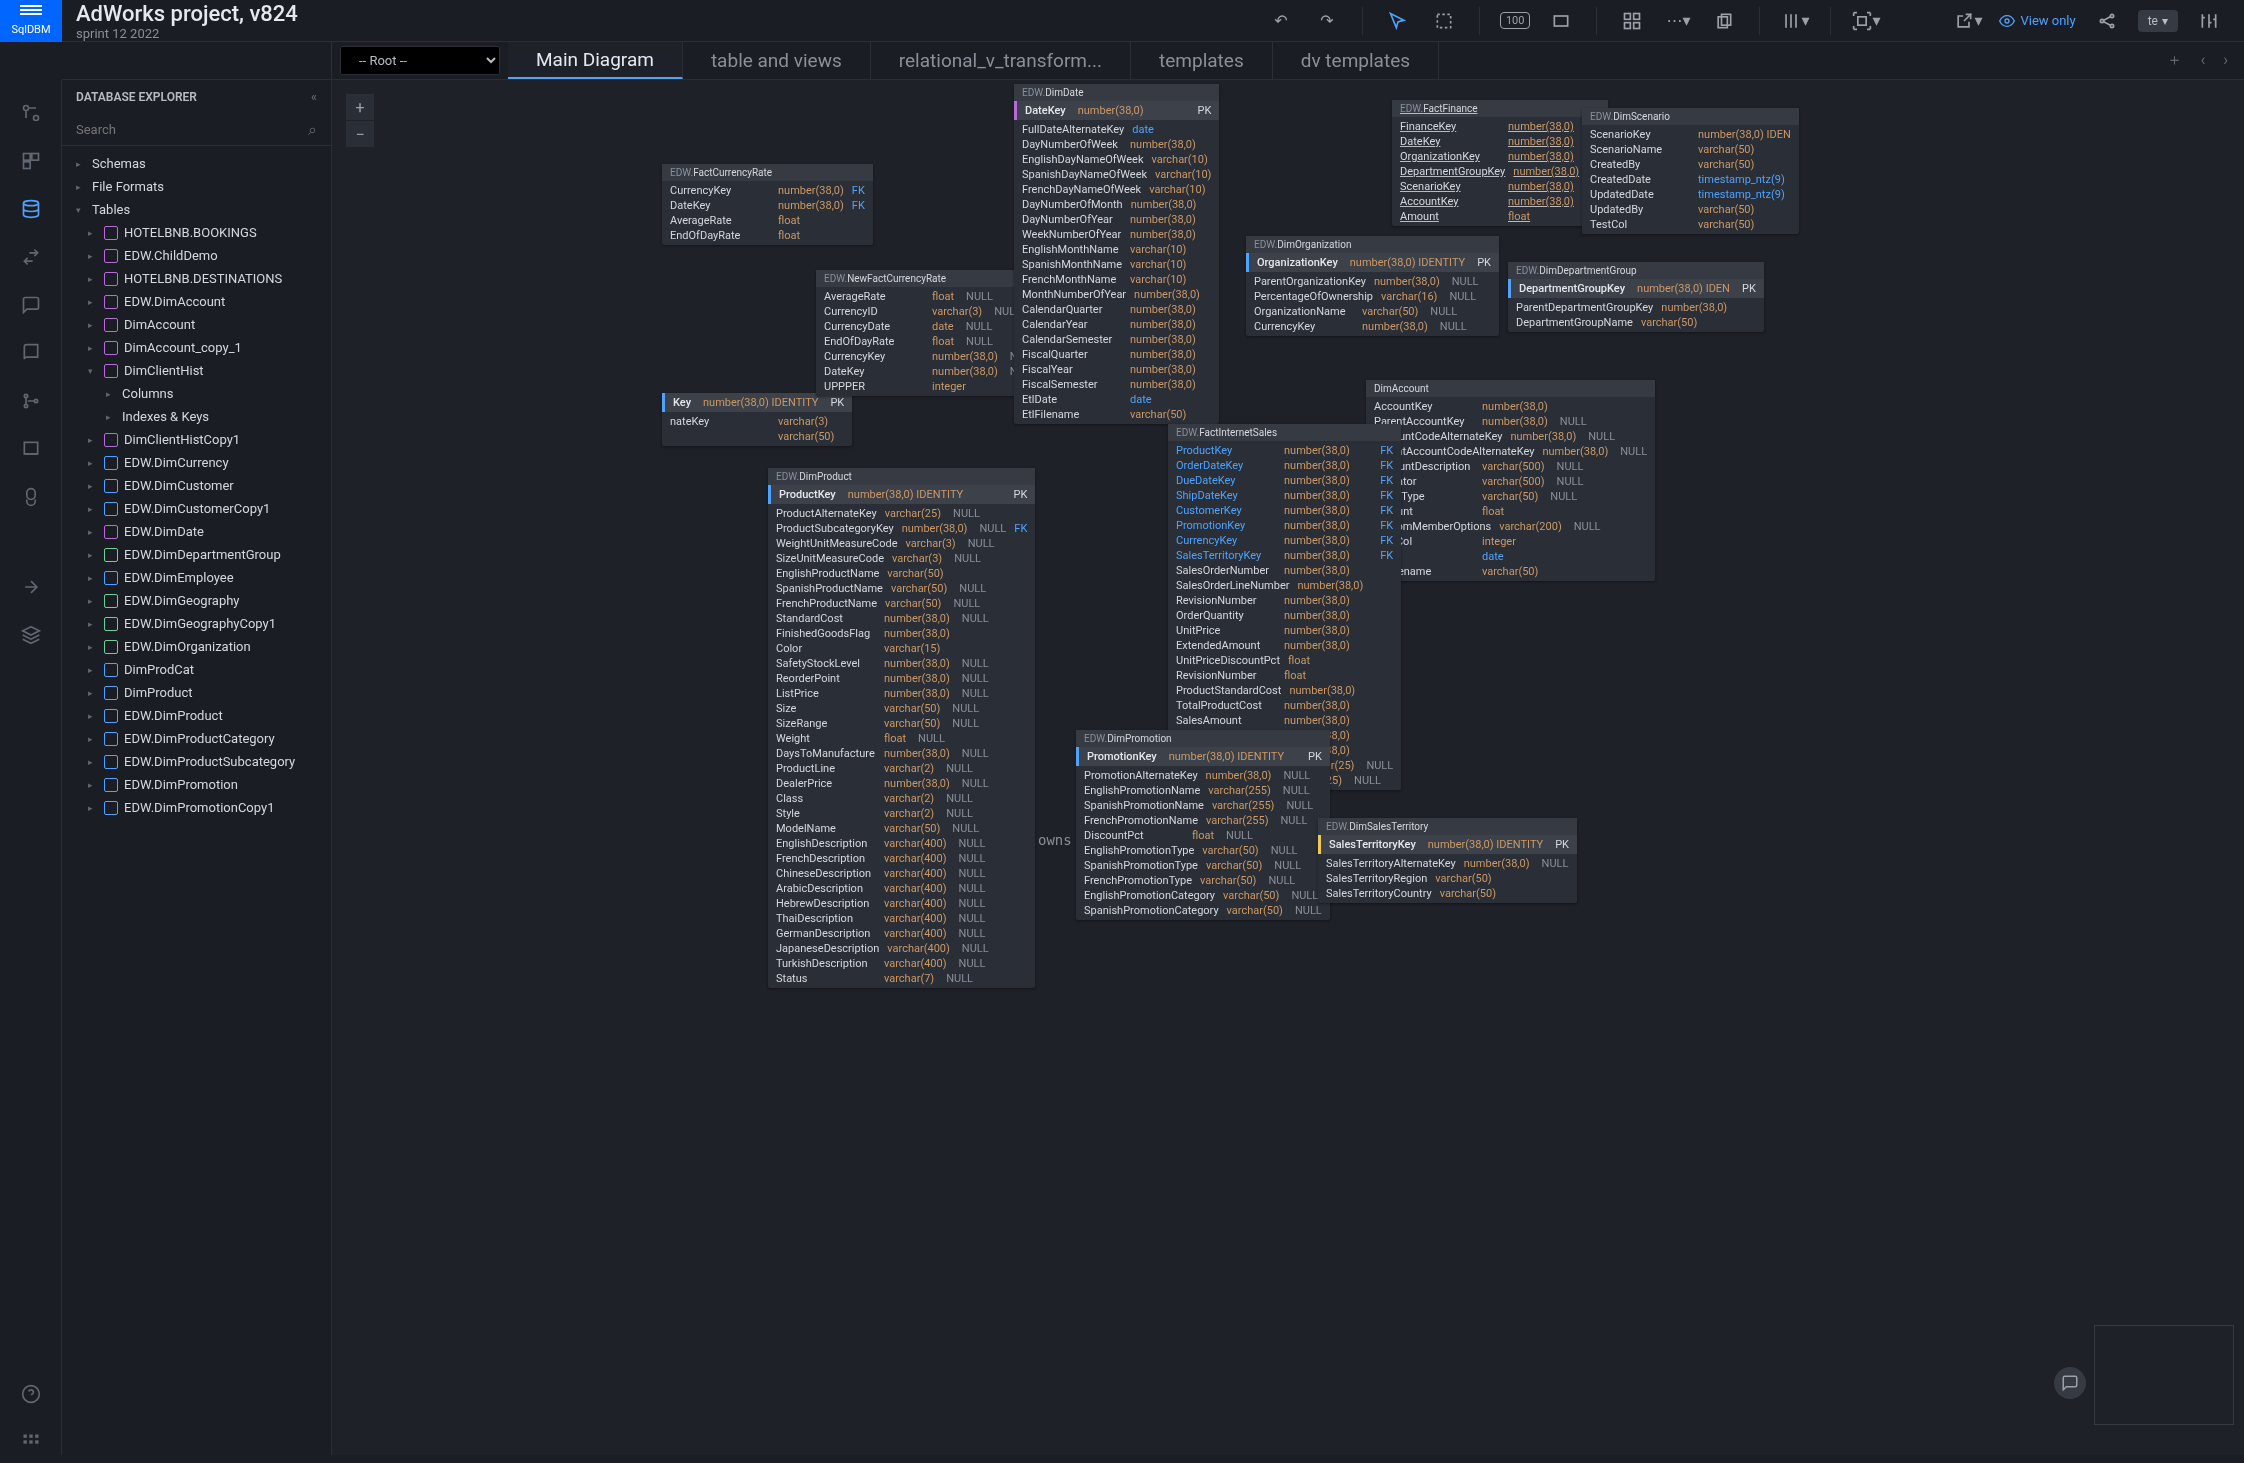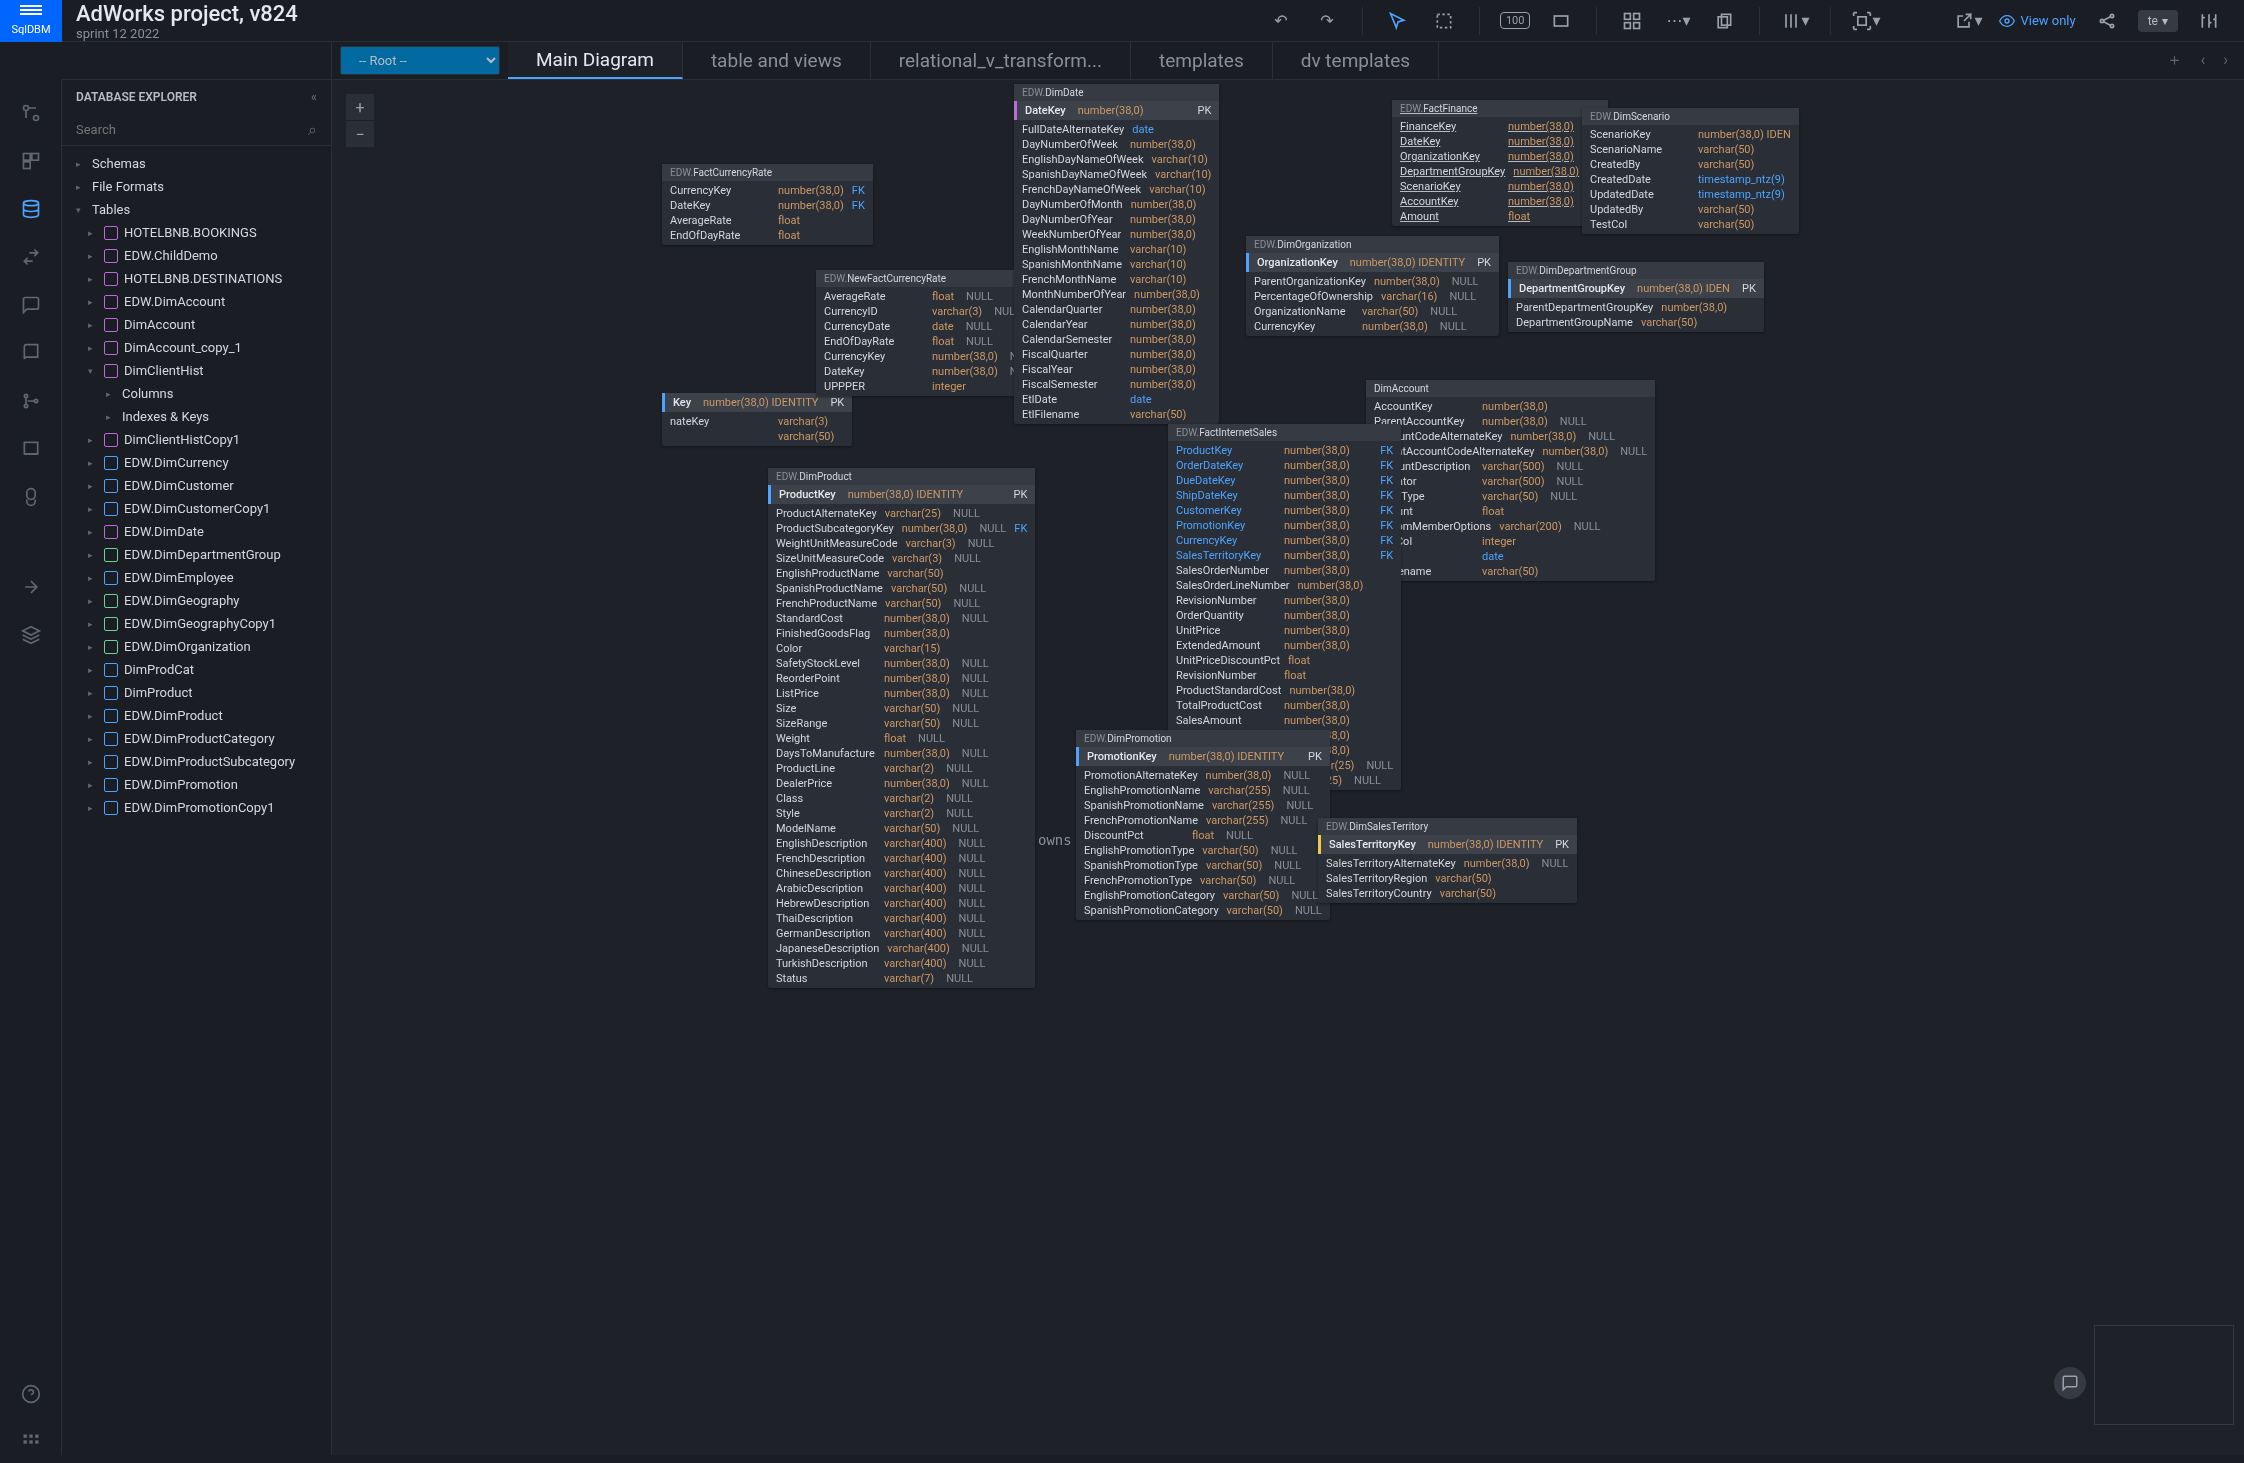--- a/index.html
+++ b/index.html
@@ -35,21 +35,21 @@
 .caret{width:10px;color:#606672;font-size:9px}
 .tree-icon{width:14px;height:14px;display:inline-block;border:1px solid;border-radius:2px}
 .tree-icon.purple{border-color:#bb6bd9}
 .tree-icon.blue{border-color:#4da3ff}
 .tree-icon.green{border-color:#6fcf97}
 .tree-label{color:#d5d8de}
 .indent-1{padding-left:26px}
 .indent-2{padding-left:44px}
 .canvas-area{flex:1;display:flex;flex-direction:column;position:relative;overflow:hidden}
 .tabs{height:38px;display:flex;align-items:center;border-bottom:1px solid #2a2e36;background:#1a1d23}
-.root-select{margin:0 8px;background:#0369a1;border:1px solid #2a2e36;color:#b8bcc2;font-size:13px;padding:5px 14px;border-radius:2px;width:160px}
+.root-select{margin:0 8px;background:#000000;border:1px solid #2a2e36;color:#b8bcc2;font-size:13px;padding:5px 14px;border-radius:2px;width:160px}
 .tab{padding:0 28px;height:100%;display:flex;align-items:center;font-size:19px;color:#8a8f99;cursor:pointer;border-right:1px solid #2a2e36}
 .tab.active{color:#e5e8ec;border-bottom:2px solid #4da3ff;background:#1e2128}
 .tab-actions{margin-left:auto;display:flex;gap:18px;padding-right:16px;color:#606672}
 .tab-actions span{cursor:pointer}
 .canvas{flex:1;position:relative;background:#1e2128;overflow:hidden}
 .zoom-controls{position:absolute;top:14px;left:14px;z-index:20;display:flex;flex-direction:column;gap:1px}
 .zoom-btn{width:28px;height:26px;background:#2a2e36;color:#9ba0aa;display:flex;align-items:center;justify-content:center;cursor:pointer;font-size:16px}
 .entity{position:absolute;background:#2a2e36;border-radius:2px;font-family:"Consolas",monospace;font-size:11px;box-shadow:0 1px 3px rgba(0,0,0,.4)}
 .entity-header{background:#363a42;padding:3px 8px;font-size:10px;color:#8a8f99;white-space:nowrap}
 .entity-header .schema{color:#8a8f99}

